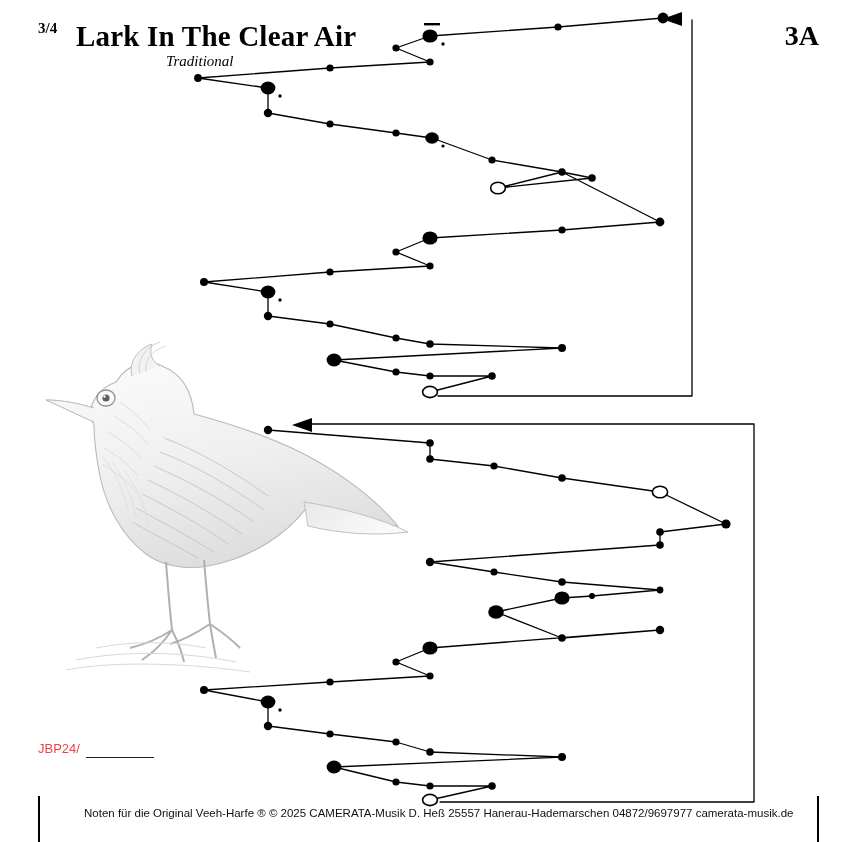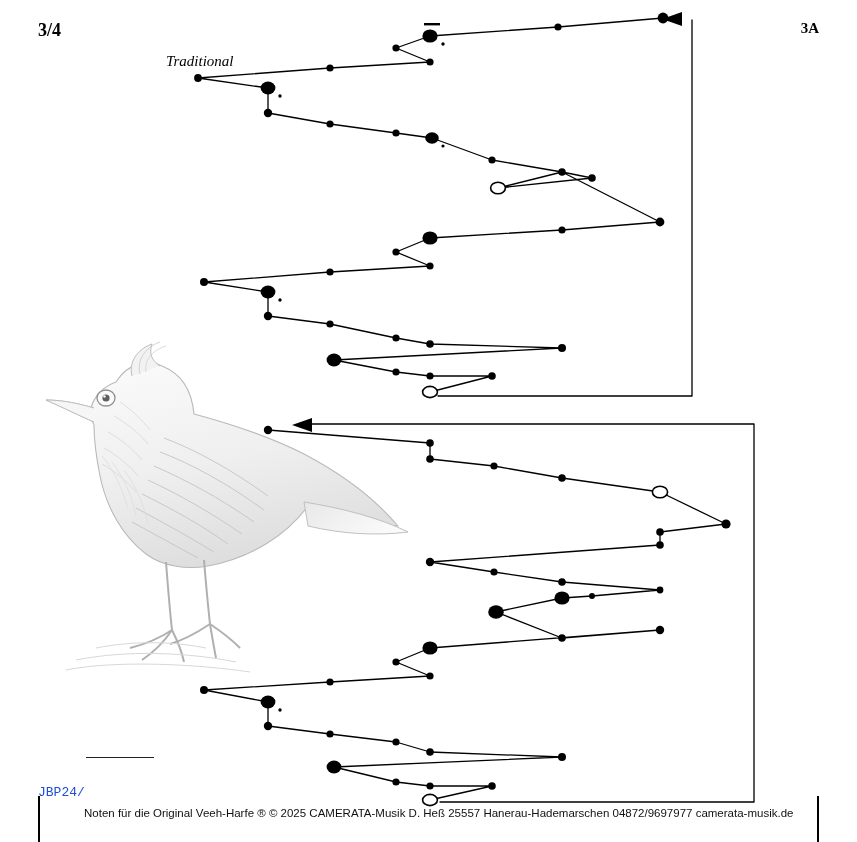--- a/index.html
+++ b/index.html
@@ -15,21 +15,21 @@
     overflow: hidden;
     font-family: "Liberation Serif", serif;
     color: #000000;
   }
   
   #time-sig {
     position: absolute;
     left: 38px;
     top: 20px;
     font-family: "Liberation Serif", serif;
-    font-size: 18px;
+    font-size: 15px;
     font-weight: bold;
     letter-spacing: 0px;
   }
   #title {
     position: absolute;
     left: 76px;
     top: 20px;
     font-family: "Liberation Serif", serif;
     font-size: 29px;
     font-weight: bold;
@@ -43,32 +43,31 @@
     font-family: "Liberation Serif", serif;
     font-style: italic;
     font-size: 15px;
     white-space: nowrap;
   }
   #arrangement-code {
     position: absolute;
     right: 38px;
     top: 20px;
     font-family: "Liberation Serif", serif;
-    font-size: 15px;
+    font-size: 28px;
     font-weight: bold;
   }
   
   #catalog-number {
     position: absolute;
     left: 38px;
     top: 741px;
-    font-family: Liberation Mono, monospace;
+    font-family: Liberation Sans, sans-serif;
     font-size: 13px;
-    color: #1d4ed8;
-    margin-top: 44px;
+    color: #ef4444;
   }
   #catalog-rule {
     position: absolute;
     left: 86px;
     top: 757px;
     width: 68px;
     height: 1px;
     background: #222;
   }
   #licence-line {
@@ -113,20 +112,21 @@
     width: 380px;
     height: 348px;
   }
 </style>
 </head>
 <body>
 
 <div id="page">
 
   <div id="time-sig">3/4</div>
+  <div id="title">Lark In The Clear Air</div>
   <div id="subtitle">Traditional</div>
   <div id="arrangement-code">3A</div>
 
   <svg id="bird" viewBox="0 0 380 348">
     <defs>
       <linearGradient id="bodyGrad" x1="0" y1="0" x2="0.3" y2="1">
         <stop offset="0%" stop-color="#fbfbfb"></stop>
         <stop offset="55%" stop-color="#efefef"></stop>
         <stop offset="100%" stop-color="#dedede"></stop>
       </linearGradient>

